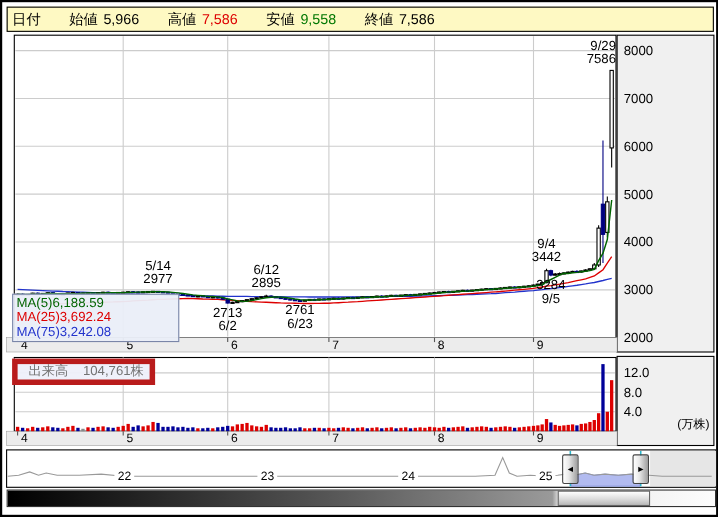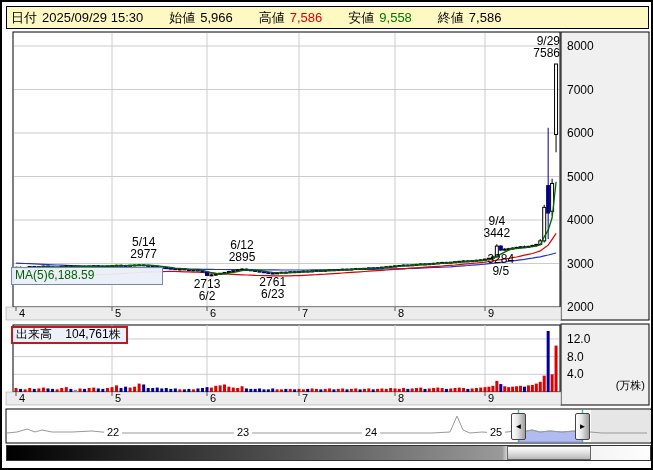--- a/index.html
+++ b/index.html
@@ -8,41 +8,40 @@
   #infobar{position:absolute;left:4px;top:4px;width:643px;height:23px;border:1px solid #000;box-sizing:border-box;
            display:flex;align-items:center;font-size:13px;color:#000;white-space:nowrap;background:#fef9c3;}
   #infobar .lbl{font-weight:400;margin-left:4px;}
   #infobar .val{font-weight:400;margin-left:5px;}
   #infobar .val.plain{font-weight:400;}
   #infobar .gap{width:22px;}
   #chart-svg{position:absolute;left:0;top:0;}
   #ma-legend{position:absolute;left:9px;top:265px;width:152px;background:rgba(234,238,248,0.95);
              border:1px solid #7a86a8;box-sizing:border-box;font-size:12px;line-height:13px;padding:1px 4px 2px 3px;z-index:5;}
   #ma-legend .row{display:flex;}
-  #vol-header{position:absolute;left:9px;top:324px;background:rgba(238,240,250,0.95);border:2px solid #b91c1c;
-              box-sizing:border-box;font-size:12px;line-height:13px;padding:0 5px 1px 3px;color:#000000;z-index:5;white-space:nowrap;}
+  #vol-header{position:absolute;left:9px;top:324px;background:rgba(238,240,250,0.95);border:5px solid #b91c1c;
+              box-sizing:border-box;font-size:12px;line-height:13px;padding:0 5px 1px 10px;color:#737373;z-index:5;white-space:nowrap;}
   #vol-header .v{margin-left:10px;}
   .nav-handle{position:absolute;top:411px;width:15px;height:27px;border:1px solid #444;border-radius:2px;box-sizing:border-box;
               background:linear-gradient(to right,#ffffff 0%,#e8e8e8 40%,#9e9e9e 100%);
               display:flex;align-items:center;justify-content:center;font-size:8px;color:#000;z-index:6;padding:0;cursor:pointer;}
   #nav-handle-left{left:509px;}
   #nav-handle-right{left:573px;}
   #scrollbar{position:absolute;left:4px;top:443px;width:645px;height:16px;border:1px solid #333;box-sizing:border-box;
              background:linear-gradient(to right,#000 0%,#555 45%,#9a9a9a 77%,#e8e8e8 78%,#fdfdfd 100%);z-index:4;}
   #scroll-thumb{position:absolute;left:500px;top:0px;width:84px;height:14px;border:1px solid #666;box-sizing:border-box;
                 background:linear-gradient(to bottom,#ffffff 0%,#dcdcdc 55%,#b8b8b8 100%);cursor:pointer;}
 </style>
 </head>
 <body>
 
 <div id="stage">
 
   <div id="infobar">
     <span class="lbl">日付</span>
-    <span class="val plain">2025/09/29 15:30</span>
     <span class="gap"></span>
     <span class="lbl">始値</span>
     <span class="val">5,966</span>
     <span class="gap"></span>
     <span class="lbl">高値</span>
     <span class="val" id="high-val" style="color: rgb(221, 0, 0);">7,586</span>
     <span class="gap"></span>
     <span class="lbl">安値</span>
     <span class="val" id="low-val" style="color: rgb(0, 119, 0);">9,558</span>
     <span class="gap"></span>
@@ -517,20 +516,28 @@
       <text x="488" y="434" font-size="11" fill="#000">25</text>
       <line x1="516.5" y1="408" x2="516.5" y2="440" stroke="#2ab6cc" stroke-width="1.4"></line>
       <line x1="580.5" y1="408" x2="580.5" y2="440" stroke="#2ab6cc" stroke-width="1.4"></line>
     </svg>
 
   <div id="ma-legend">
     <div class="row" style="color: rgb(0, 100, 0);">
       <span>MA(5)</span>
       <span>6,188.59</span>
     </div>
+    <div class="row" style="color: rgb(221, 0, 0);">
+      <span>MA(25)</span>
+      <span>3,692.24</span>
+    </div>
+    <div class="row" style="color: rgb(34, 51, 204);">
+      <span>MA(75)</span>
+      <span>3,242.08</span>
+    </div>
   </div>
 
   <div id="vol-header">
     <span>出来高</span>
     <span class="v">104,761株</span>
   </div>
 
   <button id="nav-handle-left" class="nav-handle">
     <span>◄</span>
   </button>

